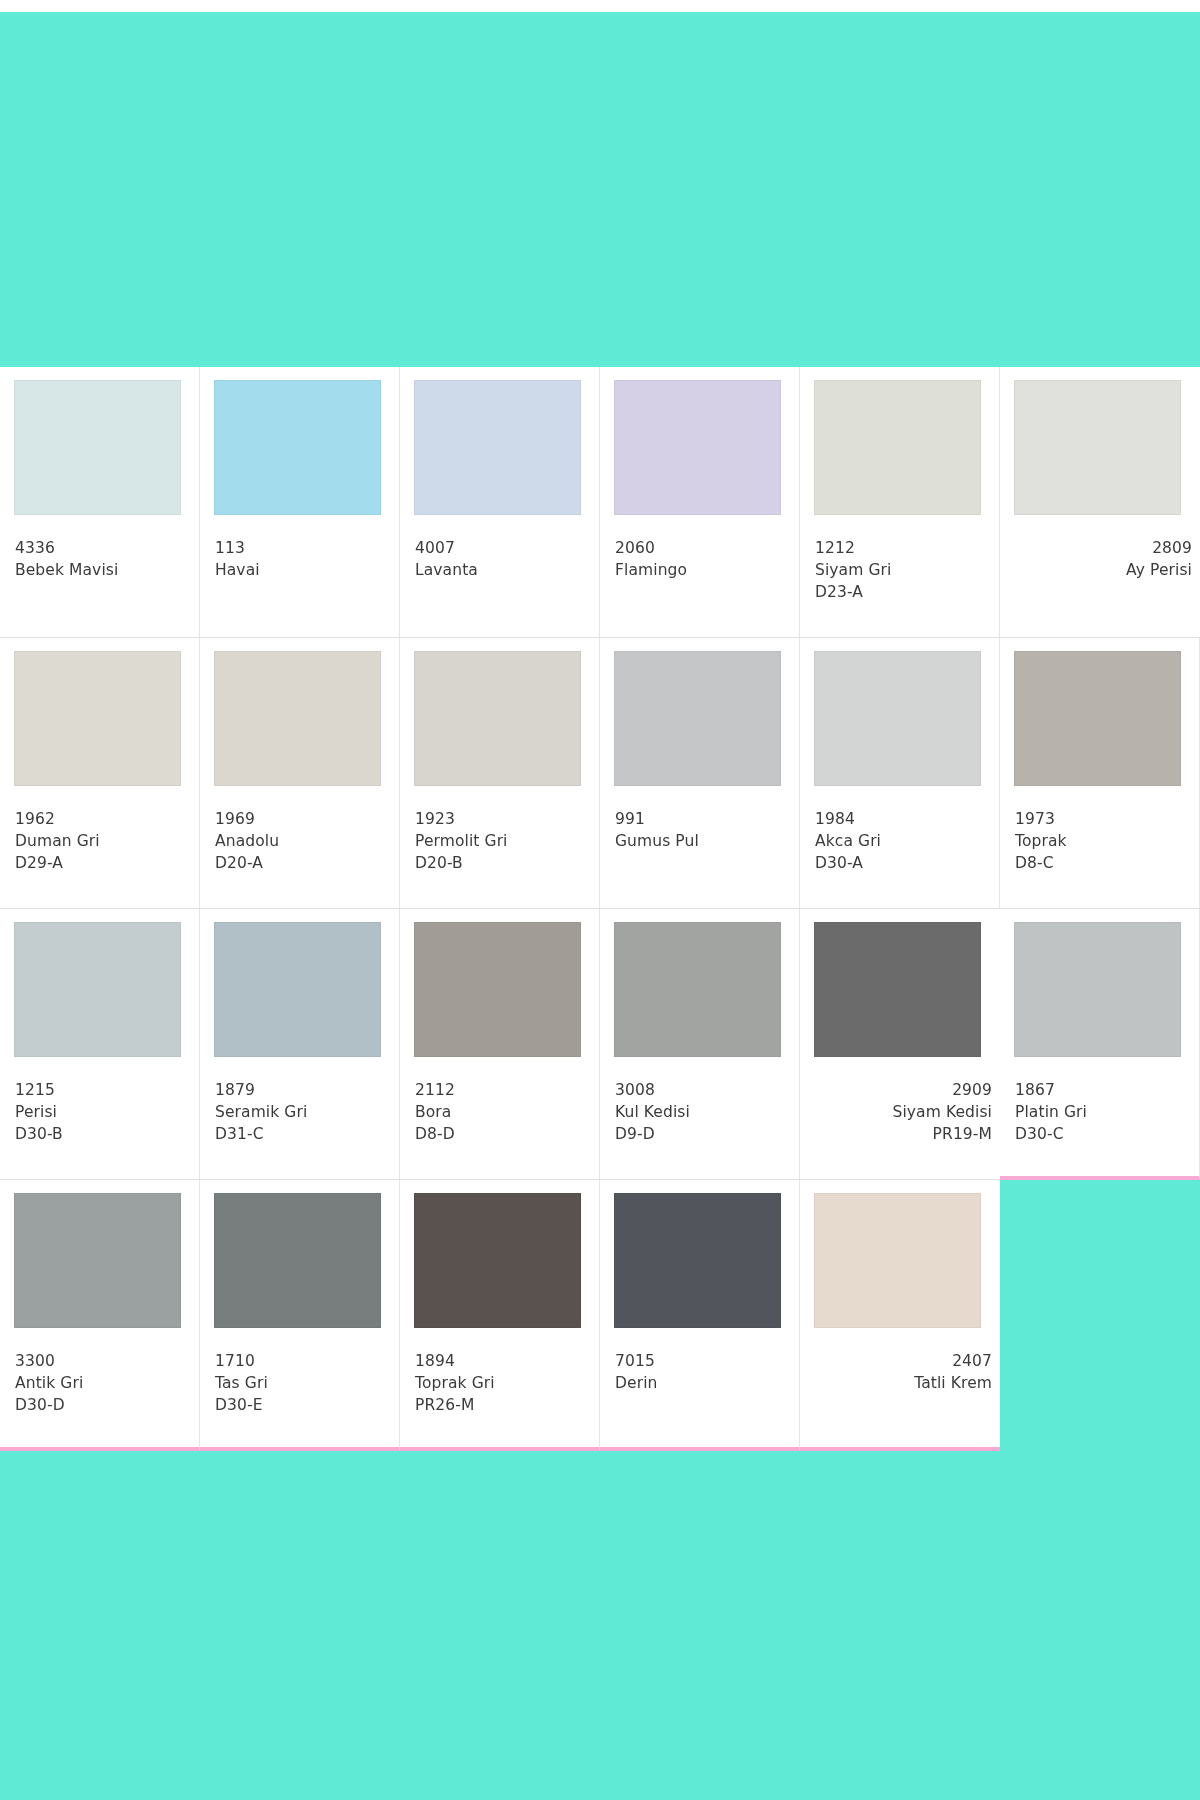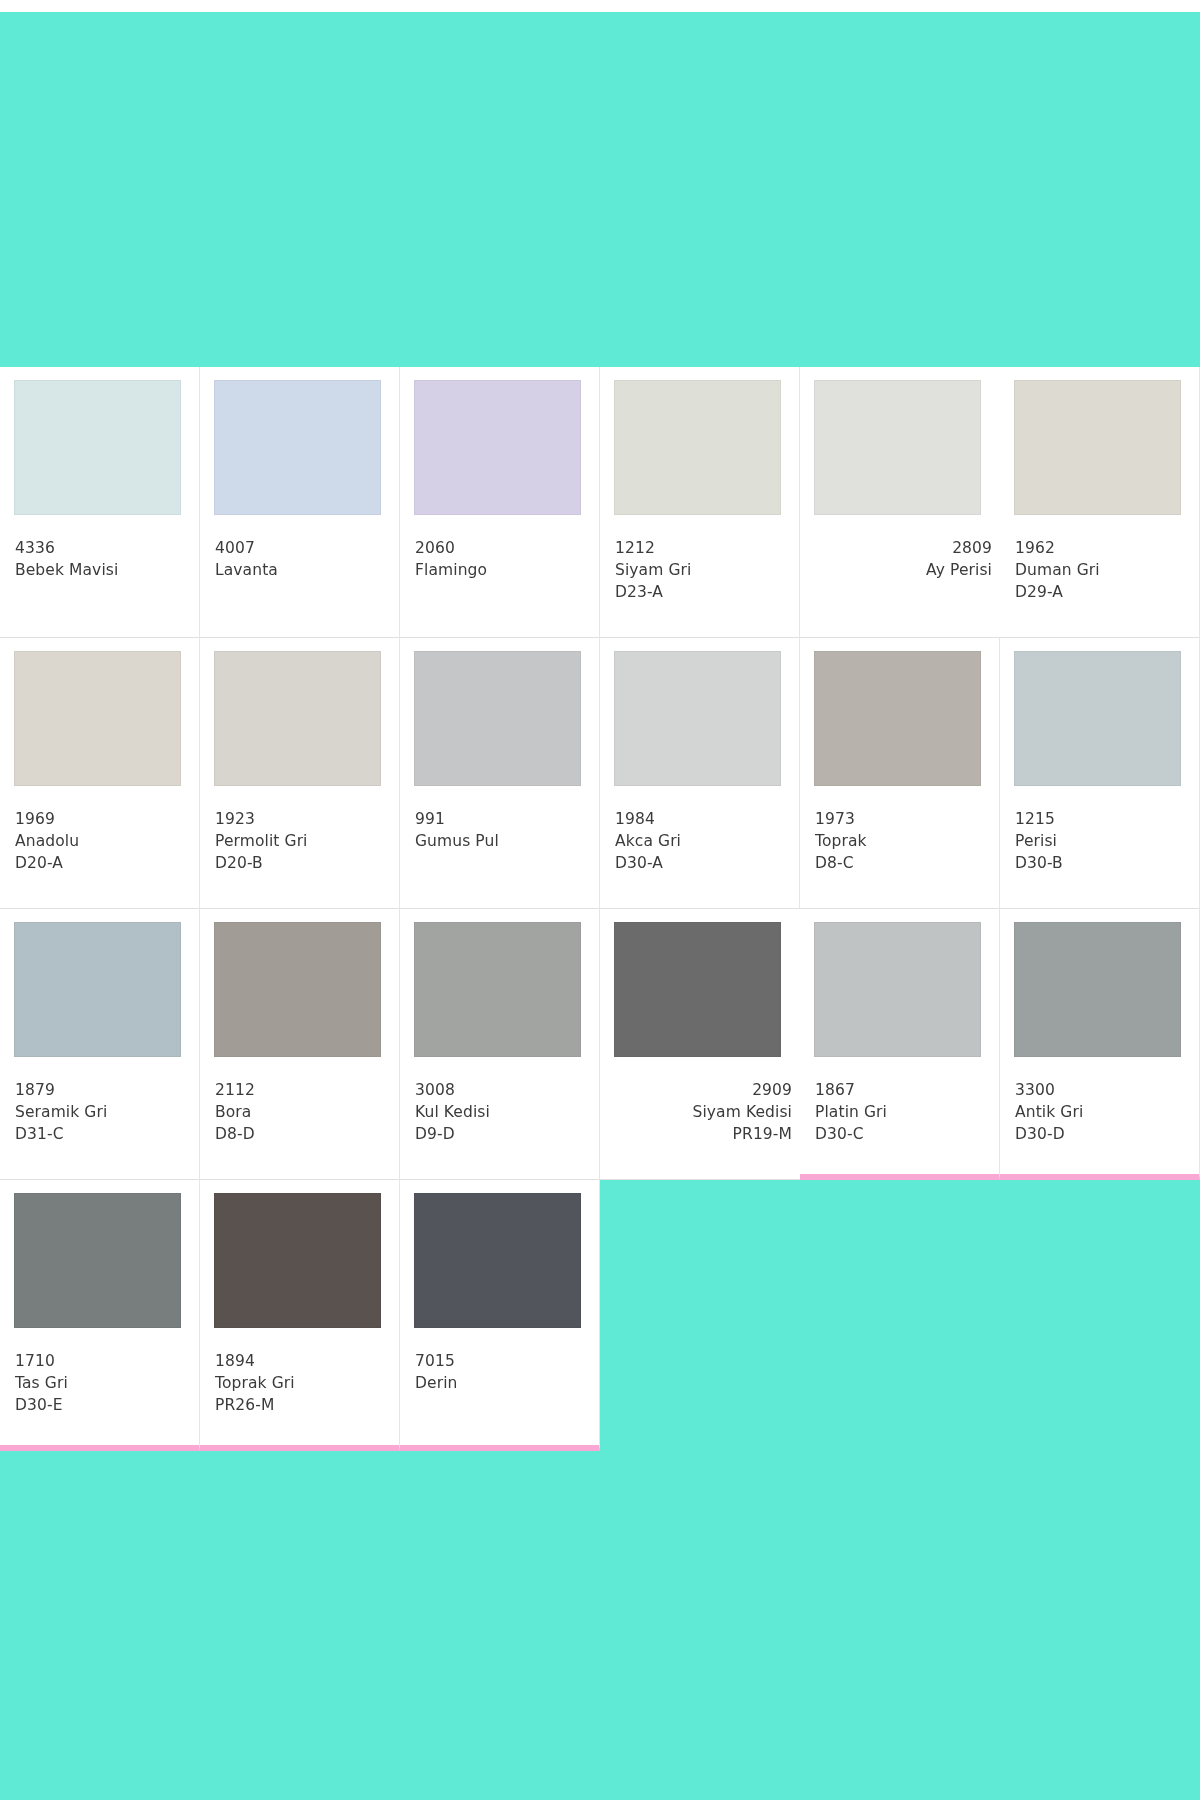--- a/index.html
+++ b/index.html
@@ -39,21 +39,21 @@
     padding: 0;
     background: #ffffff;
     border-right: 1px solid #e6e6e6;
     border-bottom: 1px solid #e0e0e0;
   }
   .swatch-card.no-right-border {
     border-right: none;
     text-align: right;
   }
   .swatch-card.last-row {
-    border-bottom: 6px solid #f9a8d4;
+    border-bottom: 4px solid #f9a8d4;
   }
 
   .swatch-chip {
     position: absolute;
     left: 14px;
     top: 13px;
     width: 167px;
     height: 135px;
     border: 1px solid rgba(0,0,0,0.045);
     box-sizing: border-box;
@@ -86,20 +86,27 @@
 <div class="page">
   <div class="palette-grid">
       <div class="swatch-card">
         <div class="swatch-chip" style="background-color: rgb(215, 230, 230);"></div>
         <div class="swatch-meta">
           <span class="swatch-code">4336</span>
           <span class="swatch-name">Bebek Mavisi</span>
         </div>
       </div>
       <div class="swatch-card">
+        <div class="swatch-chip" style="background-color: rgb(163, 220, 236);"></div>
+        <div class="swatch-meta">
+          <span class="swatch-code">113</span>
+          <span class="swatch-name">Havai</span>
+        </div>
+      </div>
+      <div class="swatch-card">
         <div class="swatch-chip" style="background-color: rgb(206, 217, 234);"></div>
         <div class="swatch-meta">
           <span class="swatch-code">4007</span>
           <span class="swatch-name">Lavanta</span>
         </div>
       </div>
       <div class="swatch-card">
         <div class="swatch-chip" style="background-color: rgb(214, 208, 230);"></div>
         <div class="swatch-meta">
           <span class="swatch-code">2060</span>
@@ -240,14 +247,21 @@
           <span class="swatch-ref">PR26-M</span>
         </div>
       </div>
       <div class="swatch-card last-row">
         <div class="swatch-chip" style="background-color: rgb(82, 86, 92);"></div>
         <div class="swatch-meta">
           <span class="swatch-code">7015</span>
           <span class="swatch-name">Derin</span>
         </div>
       </div>
+      <div class="swatch-card no-right-border last-row">
+        <div class="swatch-chip" style="background-color: rgb(229, 218, 205);"></div>
+        <div class="swatch-meta">
+          <span class="swatch-code">2407</span>
+          <span class="swatch-name">Tatli Krem</span>
+        </div>
+      </div>
     </div>
 </div>
 
 </body></html>

